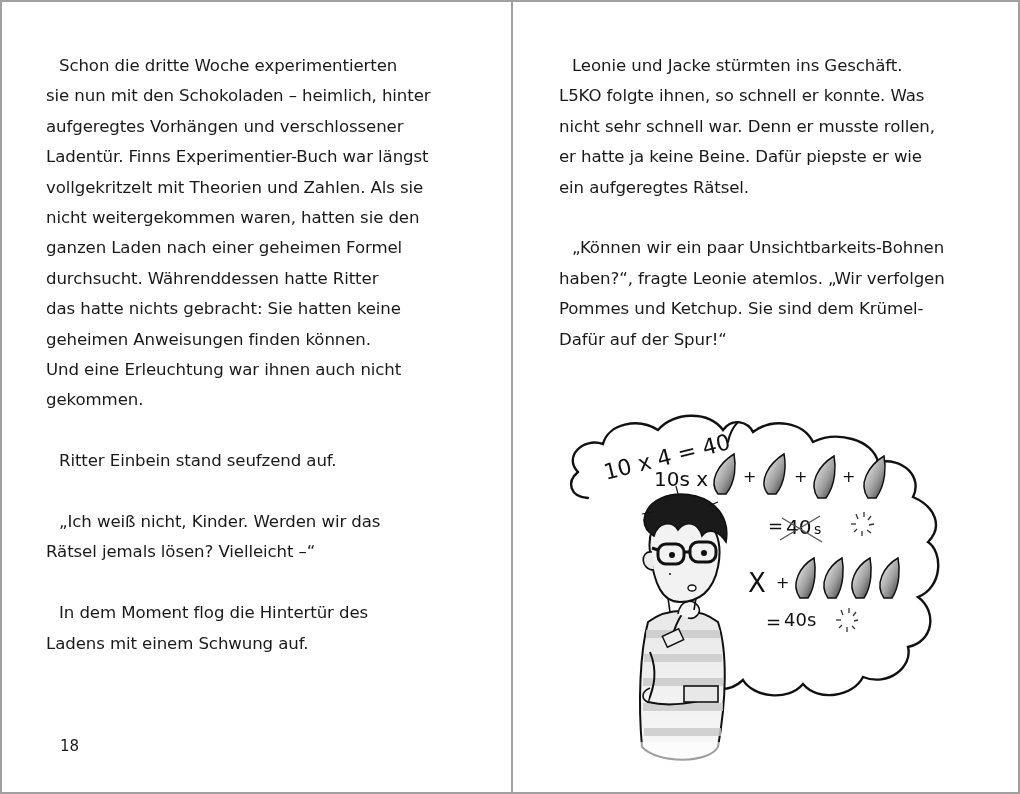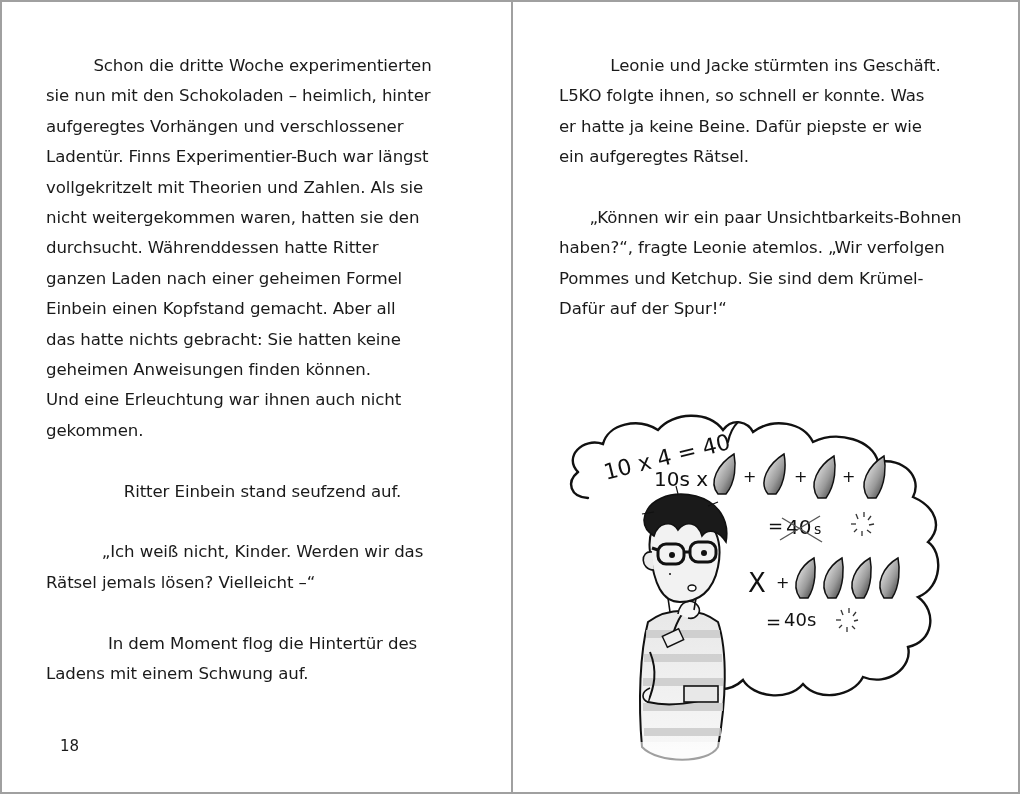--- a/index.html
+++ b/index.html
@@ -19,21 +19,21 @@
     font-family: "DejaVu Sans", sans-serif;
     font-size: 16.6px;
     line-height: 30.4px;
     color: #1a1a1a;
     letter-spacing: -0.1px;
   }
   .page-left .text-block { left: 44px; top: 49px; width: 420px; }
   .page-right .text-block { left: 46px; top: 49px; width: 420px; }
   .para { margin: 0; white-space: nowrap; }
   .para .line { display: block; }
-  .para .line.indent { padding-left: 13px; text-align: center; }
+  .para .line.indent { padding-left: 13px; }
   .gap { height: 30.4px; }
   .page-number {
     position: absolute; left: 58px; top: 735px;
     font-family: "DejaVu Sans", sans-serif; font-size: 15px; color: #1a1a1a;
   }
   .illustration { position: absolute; left: 45px; top: 400px; width: 400px; height: 370px; }
   .illustration svg { width: 100%; height: 100%; }
   .hand { font-family: "DejaVu Sans", sans-serif; fill: #111; }
 </style>
 </head>
@@ -43,23 +43,22 @@
 
   <div class="page page-left">
     <div class="text-block">
       <div class="para">
         <span class="line indent">Schon die dritte Woche experimentierten</span>
         <span class="line">sie nun mit den Schokoladen – heimlich, hinter</span>
         <span class="line">aufgeregtes Vorhängen und verschlossener</span>
         <span class="line">Ladentür. Finns Experimentier-Buch war längst</span>
         <span class="line">vollgekritzelt mit Theorien und Zahlen. Als sie</span>
         <span class="line">nicht weitergekommen waren, hatten sie den</span>
+        <span class="line">ganzen Laden nach einer geheimen Formel</span>
         <span class="line">durchsucht. Währenddessen hatte Ritter</span>
-        <span class="line">ganzen Laden nach einer geheimen Formel</span>
-        <span class="line">Einbein einen Kopfstand gemacht. Aber all</span>
         <span class="line">das hatte nichts gebracht: Sie hatten keine</span>
         <span class="line">geheimen Anweisungen finden können.</span>
         <span class="line">Und eine Erleuchtung war ihnen auch nicht</span>
         <span class="line">gekommen.</span>
       </div>
       <div class="gap"></div>
       <div class="para">
         <span class="line indent">Ritter Einbein stand seufzend auf.</span>
       </div>
       <div class="gap"></div>
@@ -76,20 +75,21 @@
     <div class="page-number">18</div>
   </div>
 
   <div class="divider"></div>
 
   <div class="page page-right">
     <div class="text-block">
       <div class="para">
         <span class="line indent">Leonie und Jacke stürmten ins Geschäft.</span>
         <span class="line">L5KO folgte ihnen, so schnell er konnte. Was</span>
+        <span class="line">nicht sehr schnell war. Denn er musste rollen,</span>
         <span class="line">er hatte ja keine Beine. Dafür piepste er wie</span>
         <span class="line">ein aufgeregtes Rätsel.</span>
       </div>
       <div class="gap"></div>
       <div class="para">
         <span class="line indent">„Können wir ein paar Unsichtbarkeits-Bohnen</span>
         <span class="line">haben?“, fragte Leonie atemlos. „Wir verfolgen</span>
         <span class="line">Pommes und Ketchup. Sie sind dem Krümel-</span>
         <span class="line">Dafür auf der Spur!“</span>
       </div>

